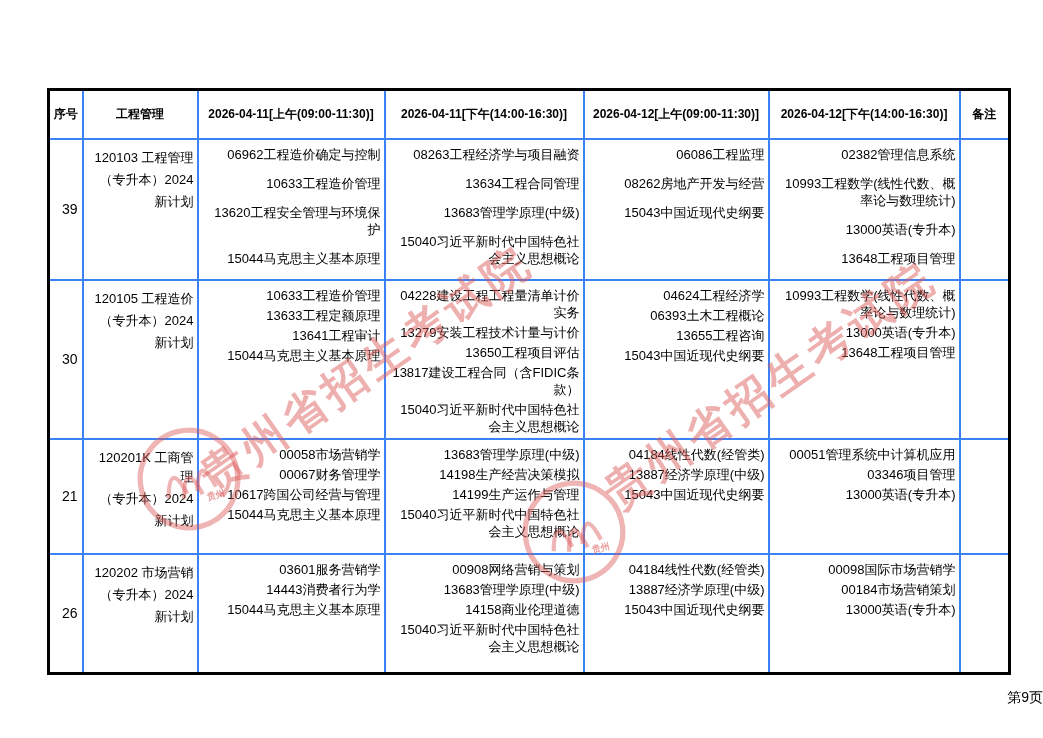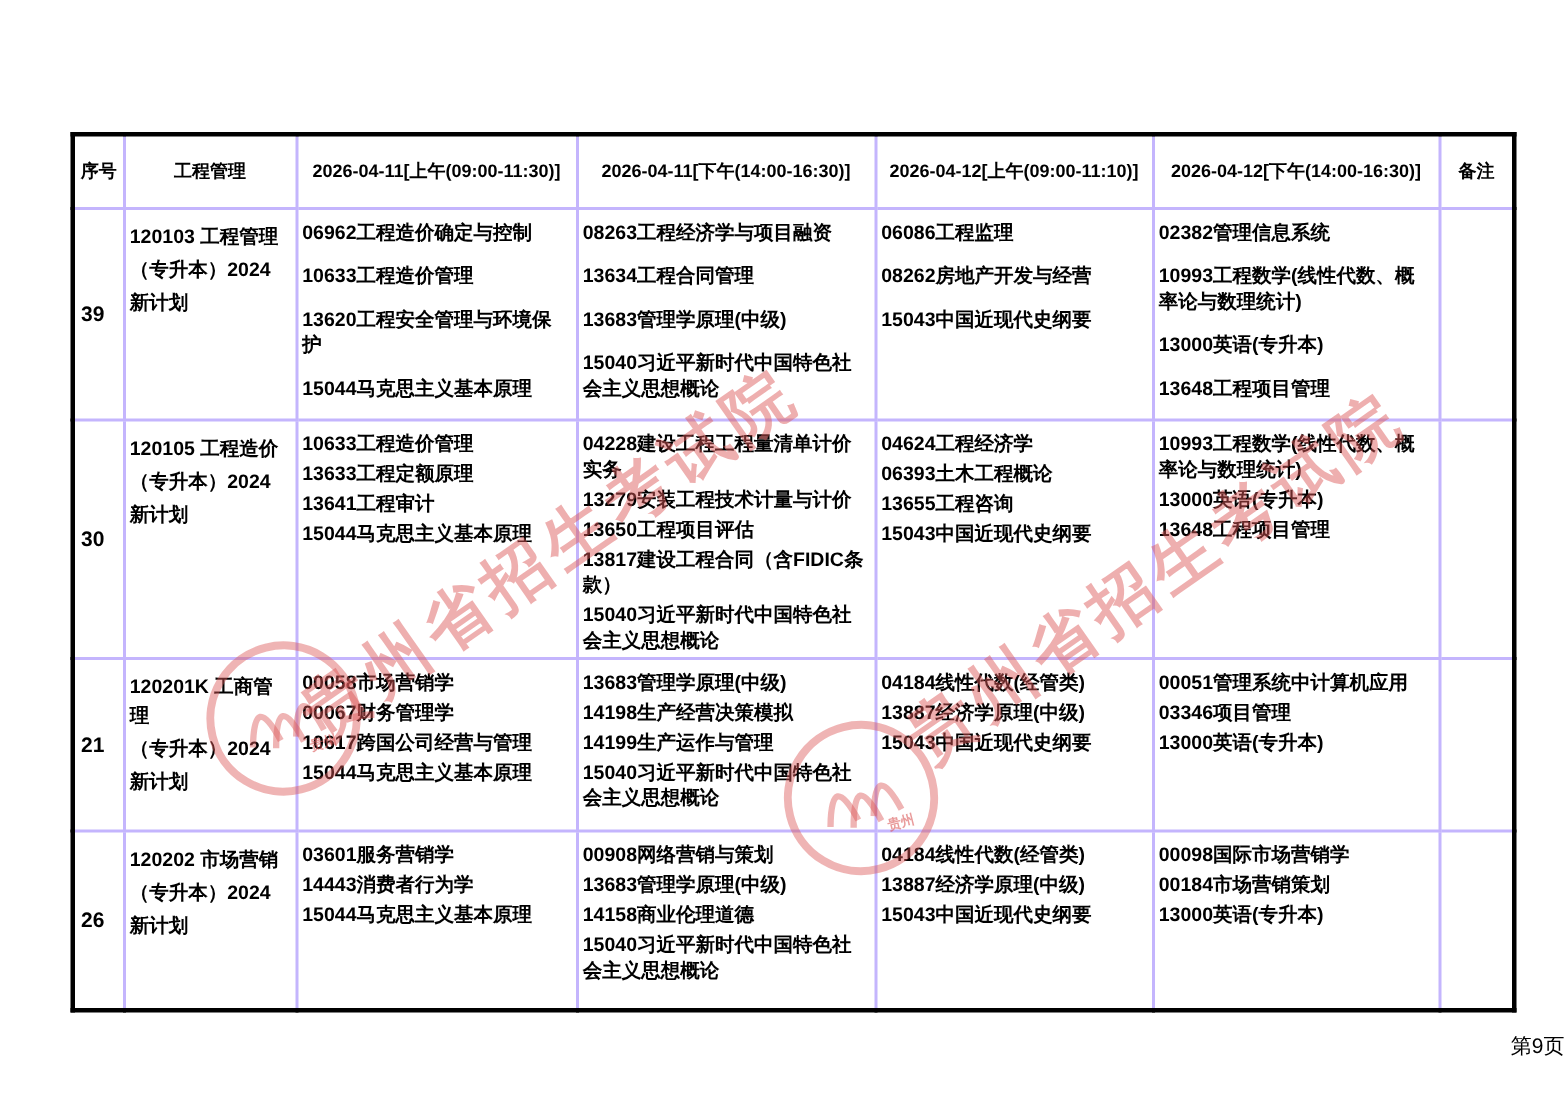--- a/index.html
+++ b/index.html
@@ -4,27 +4,27 @@
 <style>
   html,body { margin:0; padding:0; background:#ffffff; }
   body { font-family:"Liberation Sans","DejaVu Sans",sans-serif; }
   .page { position:relative; width:1043px; height:738px; background:#fff; overflow:hidden; }
 
   table.schedule {
     position:absolute; left:47px; top:88px;
     border-collapse:collapse; table-layout:fixed; width:961px;
     border:3px solid #000;
   }
-  .schedule th, .schedule td { border:2px solid #c4b5fd; color:#000; }
+  .schedule th, .schedule td { border:2px solid #3b82f6; color:#000; }
   .schedule th {
     height:43px; font-size:12px; font-weight:bold;
     text-align:center; vertical-align:middle; padding:2px 1px;
   }
   .schedule td {
-    font-size:13px; font-weight:bold; text-align:left;
+    font-size:13px; font-weight:normal; text-align:right;
     vertical-align:top; padding:6px 3px 0 3px; line-height:17px;
   }
   td.c-no { vertical-align:middle; font-size:14px; padding:4px; }
   td.c-major { padding-top:8px; }
   td.c-major .cell-line { margin-bottom:3px; line-height:19px; }
   .cell-line { margin-bottom:12px; }
   td.tight .cell-line { margin-bottom:3px; }
   tr.r39 { height:124px; }
   tr.r40 { height:142px; }
   tr.r41 { height:115px; }
@@ -72,21 +72,21 @@
         <col style="width:185px">
         <col style="width:191px">
       <col style="width:50px">
     </colgroup>
     <thead>
       <tr>
         <th>序号</th>
         <th>工程管理</th>
         <th>2026-04-11[上午(09:00-11:30)]</th>
         <th>2026-04-11[下午(14:00-16:30)]</th>
-        <th>2026-04-12[上午(09:00-11:10)]</th>
+        <th>2026-04-12[上午(09:00-11:30)]</th>
         <th>2026-04-12[下午(14:00-16:30)]</th>
         <th>备注</th>
       </tr>
     </thead>
     <tbody>
       <tr class="r39">
         <td class="c-no">39</td>
         <td class="c-major">
             <div class="cell-line">120103 工程管理</div>
             <div class="cell-line">（专升本）2024</div>

